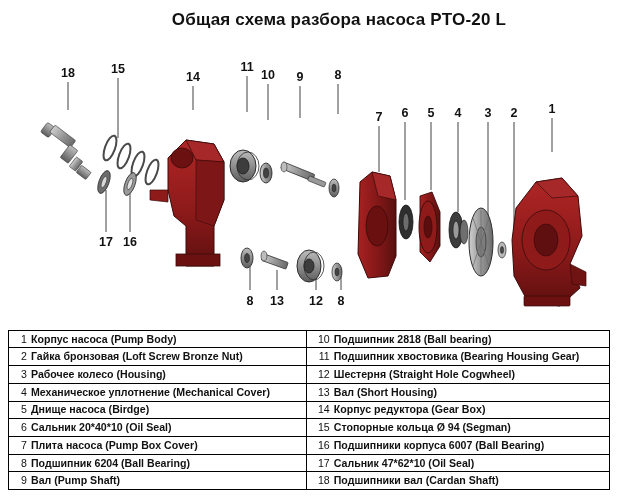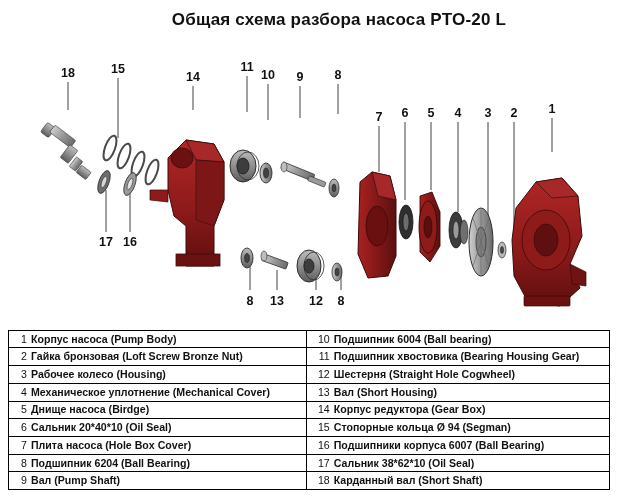--- a/index.html
+++ b/index.html
@@ -257,21 +257,21 @@
 </div>
 
 <div id="legend">
   <table>
     <tbody>
         <tr class="rowline">
       <td class="num">1</td>
       <td class="txt">Корпус насоса (Pump Body)</td>
       <td class="sep"></td>
       <td class="num">10</td>
-      <td class="txt">Подшипник 6004 (Ball bearing)</td>
+      <td class="txt">Подшипник 2818 (Ball bearing)</td>
     </tr>
     <tr class="rowline">
       <td class="num">2</td>
       <td class="txt">Гайка бронзовая (Loft Screw Bronze Nut)</td>
       <td class="sep"></td>
       <td class="num">11</td>
       <td class="txt">Подшипник хвостовика (Bearing Housing Gear)</td>
     </tr>
     <tr class="rowline">
       <td class="num">3</td>
@@ -296,34 +296,34 @@
     </tr>
     <tr class="rowline">
       <td class="num">6</td>
       <td class="txt">Сальник 20*40*10 (Oil Seal)</td>
       <td class="sep"></td>
       <td class="num">15</td>
       <td class="txt">Стопорные кольца Ø 94 (Segman)</td>
     </tr>
     <tr class="rowline">
       <td class="num">7</td>
-      <td class="txt">Плита насоса (Hole Box Cover)</td>
+      <td class="txt">Плита насоса (Pump Box Cover)</td>
       <td class="sep"></td>
       <td class="num">16</td>
       <td class="txt">Подшипники корпуса 6007 (Ball Bearing)</td>
     </tr>
     <tr class="rowline">
       <td class="num">8</td>
       <td class="txt">Подшипник 6204 (Ball Bearing)</td>
       <td class="sep"></td>
       <td class="num">17</td>
-      <td class="txt">Сальник 38*62*10 (Oil Seal)</td>
+      <td class="txt">Сальник 47*62*10 (Oil Seal)</td>
     </tr>
     <tr>
       <td class="num">9</td>
       <td class="txt">Вал (Pump Shaft)</td>
       <td class="sep"></td>
       <td class="num">18</td>
-      <td class="txt">Карданный вал (Short Shaft)</td>
+      <td class="txt">Подшипники вал (Cardan Shaft)</td>
     </tr>
   </tbody>
     </table>
 </div>
 
 </body></html>

